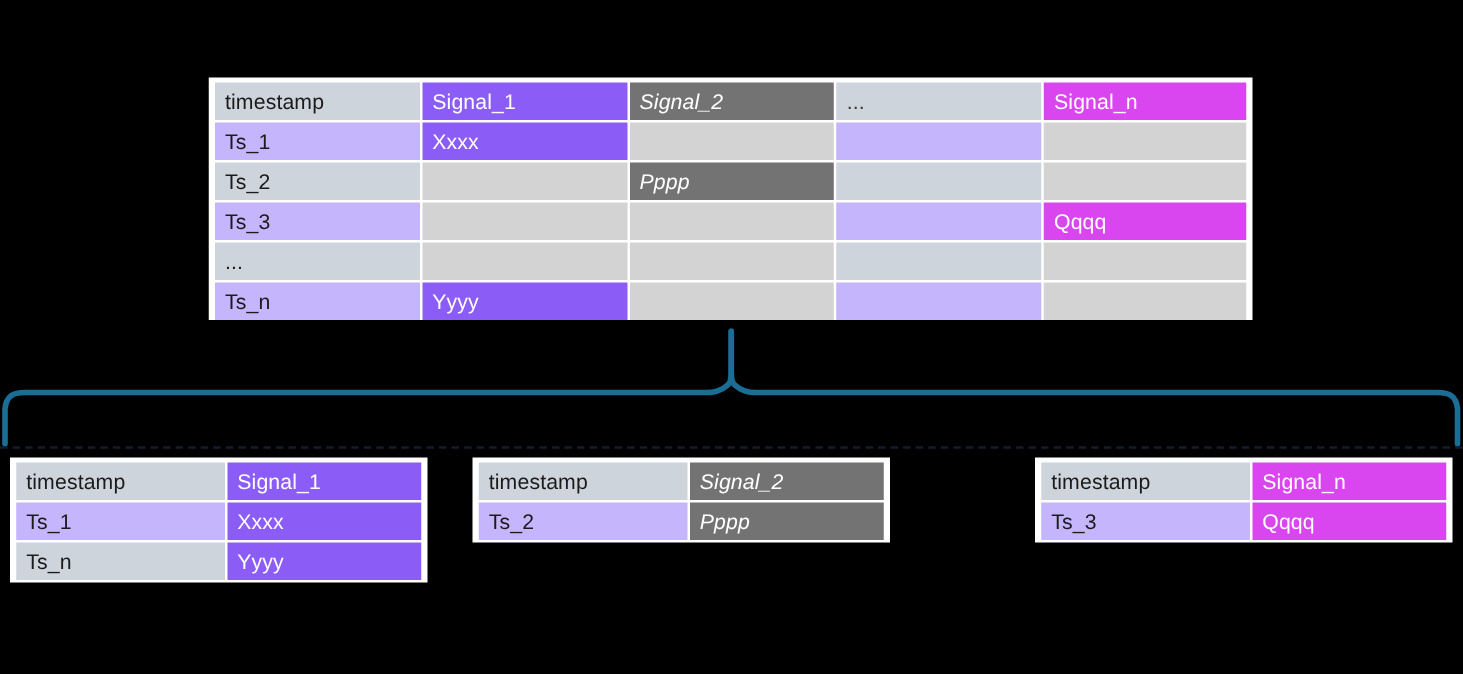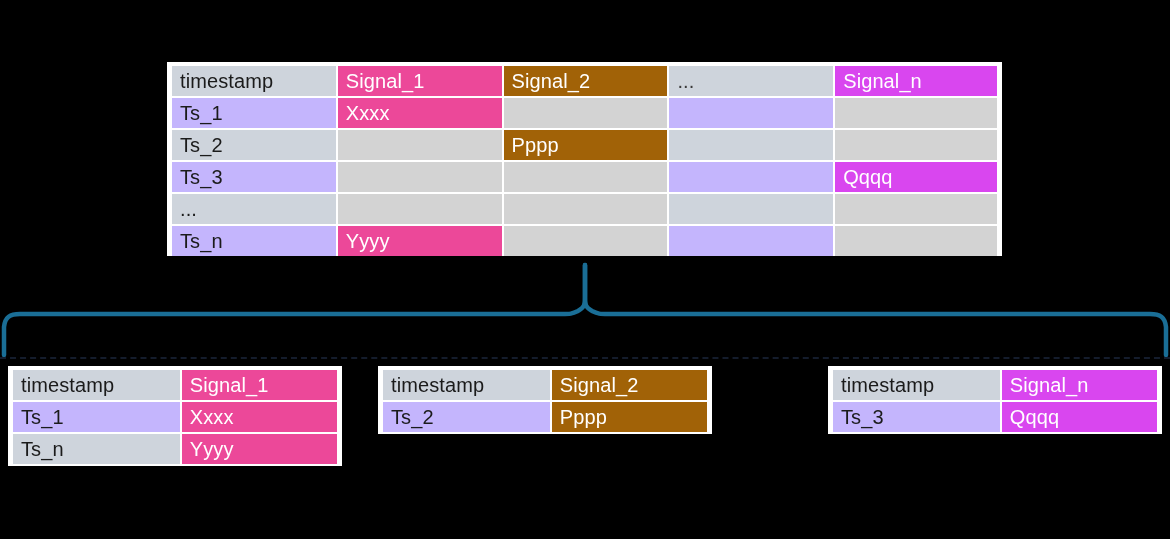--- a/index.html
+++ b/index.html
@@ -24,36 +24,36 @@
   }
   .trow {
     display: flex;
     width: 100%;
     box-sizing: border-box;
   }
   .cell {
     box-sizing: border-box;
     display: flex;
     align-items: center;
-    font-size: 20px;
+    font-size: 17px;
     line-height: 1;
     letter-spacing: 0.1px;
     padding: 0 8px;
     white-space: nowrap;
     overflow: hidden;
   }
 
   
   .ts-dark  { background: #ced4dc; color: #1b1b1b; }
   .ts-light { background: #c4b5fd; color: #1b1b1b; }
 
   
   .sig-empty { background: #d3d3d3; }
-  .sig-green { background: #ec4899; color: #ffffff; }
-  .sig-mag   { background: #a16207; color: #ffffff; }
+  .sig-green { background: #8b5cf6; color: #ffffff; }
+  .sig-mag   { background: #737373; color: #ffffff; font-style: italic; }
   .sig-blue  { background: #d946ef; color: #ffffff; }
   .sig-dots-dark  { background: #ced4dc; color: #3a3a3a; }
 
   
   #main-table {
     left: 167px;
     top: 62px;
     width: 835px;
     height: 194px;
     padding: 4px 5px 4px 5px;

